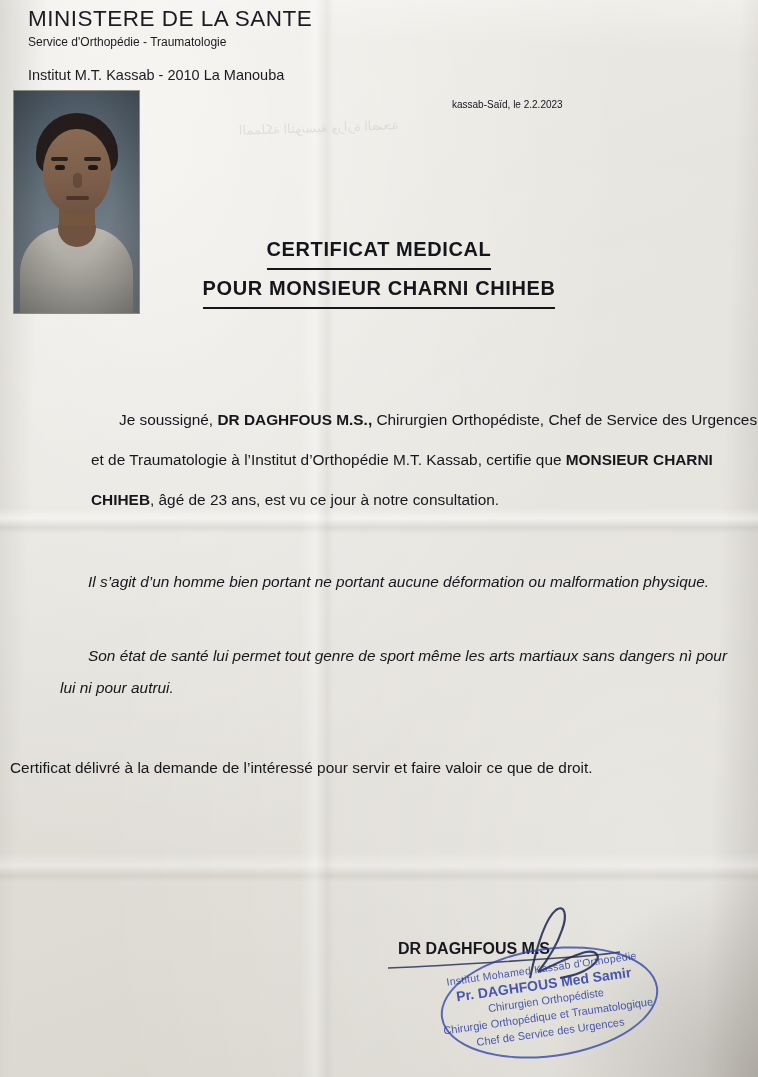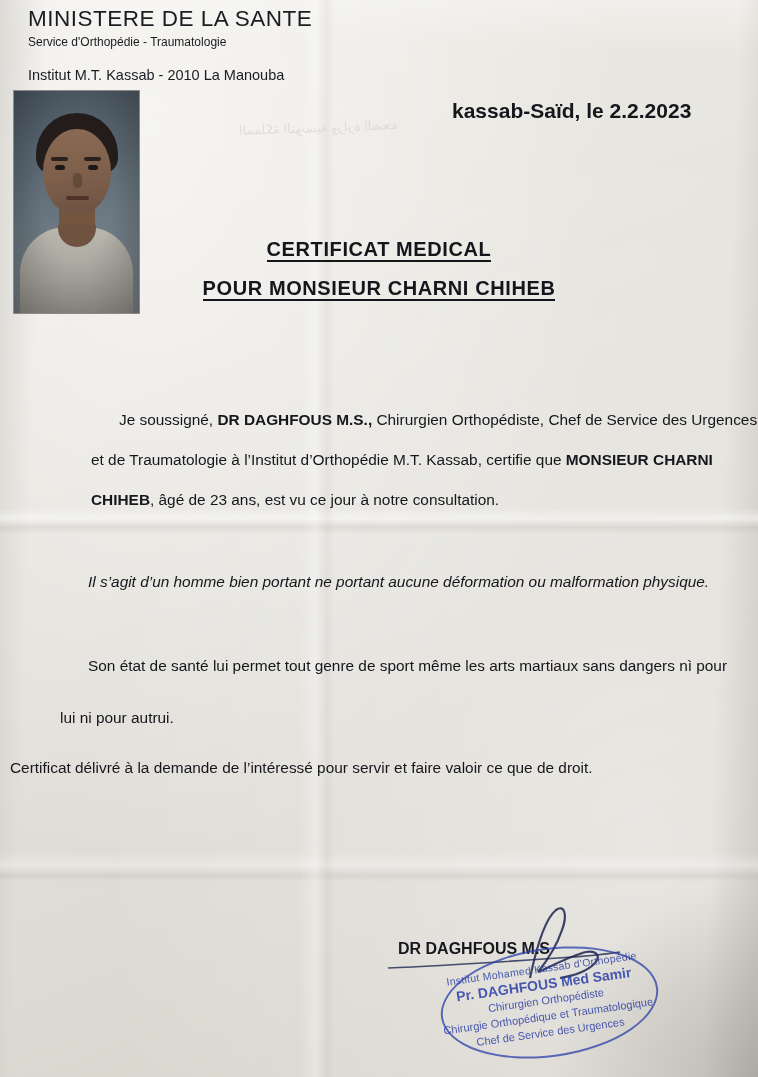--- a/index.html
+++ b/index.html
@@ -167,40 +167,40 @@
     position: absolute;
     inset: 0;
     background: radial-gradient(ellipse at 50% 45%, rgba(0,0,0,0) 40%, rgba(0,0,0,0.30) 100%);
   }
 
   
   .date-line {
     position: absolute;
     left: 452px;
     top: 99px;
-    font-size: 21px;
-    font-weight: bold;
+    font-size: 10px;
+    font-weight: normal;
     color: #15151c;
     white-space: nowrap;
   }
 
   
   .title-1 {
     position: absolute;
     left: 0; right: 0;
     top: 238px;
     text-align: center;
     font-size: 20px;
     font-weight: bold;
     letter-spacing: 0.6px;
     color: #15151c;
   }
   .title-1 span, .title-2 span {
     border-bottom: 2px solid #15151c;
-    padding-bottom: 0;
+    padding-bottom: 8px;
   }
   .title-2 {
     position: absolute;
     left: 0; right: 0;
     top: 277px;
     text-align: center;
     font-size: 20px;
     font-weight: bold;
     letter-spacing: 0.6px;
     color: #15151c;
@@ -208,21 +208,21 @@
 
   
   .body-block {
     position: absolute;
     color: #16161d;
     font-size: 15.4px;
     line-height: 40px;
   }
   .p1 { left: 60px; top: 400px; width: 672px; margin-left: 31px; }
   .p2 { left: 60px; top: 562px; width: 665px; font-style: italic; }
-  .p3 { left: 60px; top: 640px; width: 676px; line-height: 52px; }
+  .p3 { left: 60px; top: 640px; width: 676px; line-height: 32px; font-style: italic; }
   .p4 { left: 10px; top: 748px; width: 700px; }
   .indent { display: inline-block; width: 28px; }
   .b { font-weight: bold; }
 
   
   .sig-name {
     position: absolute;
     left: 398px;
     top: 940px;
     font-size: 16px;

